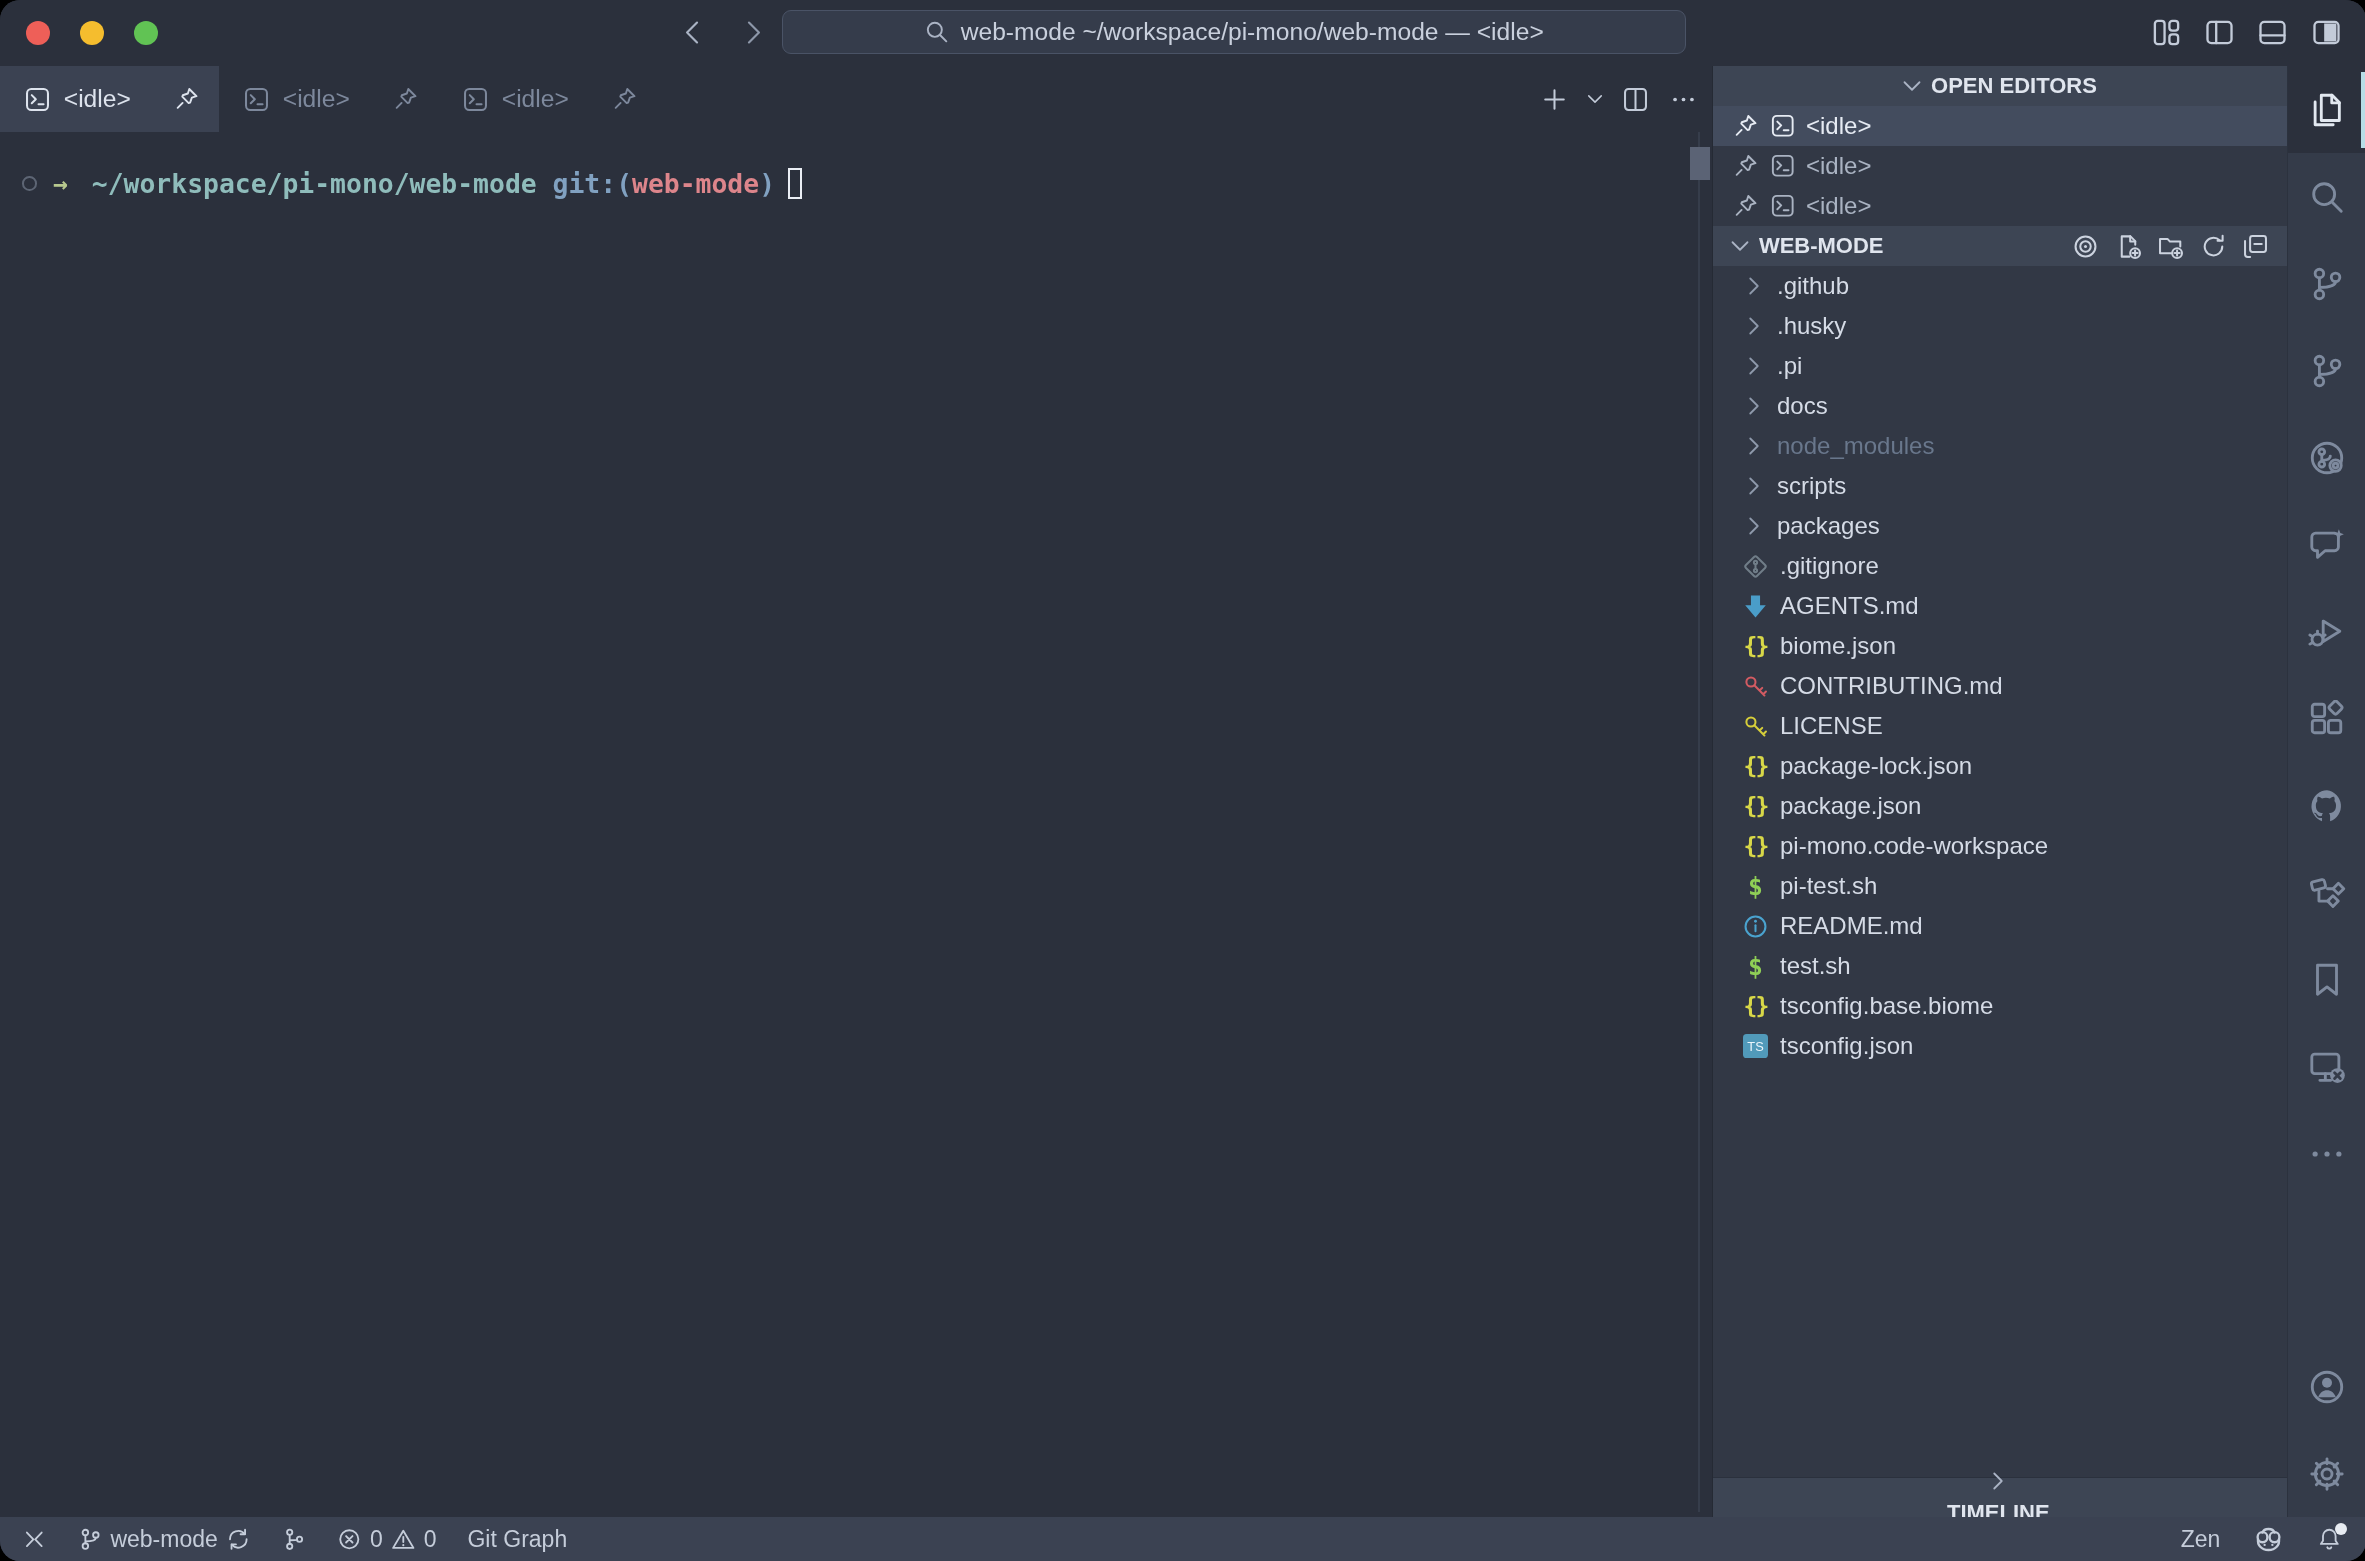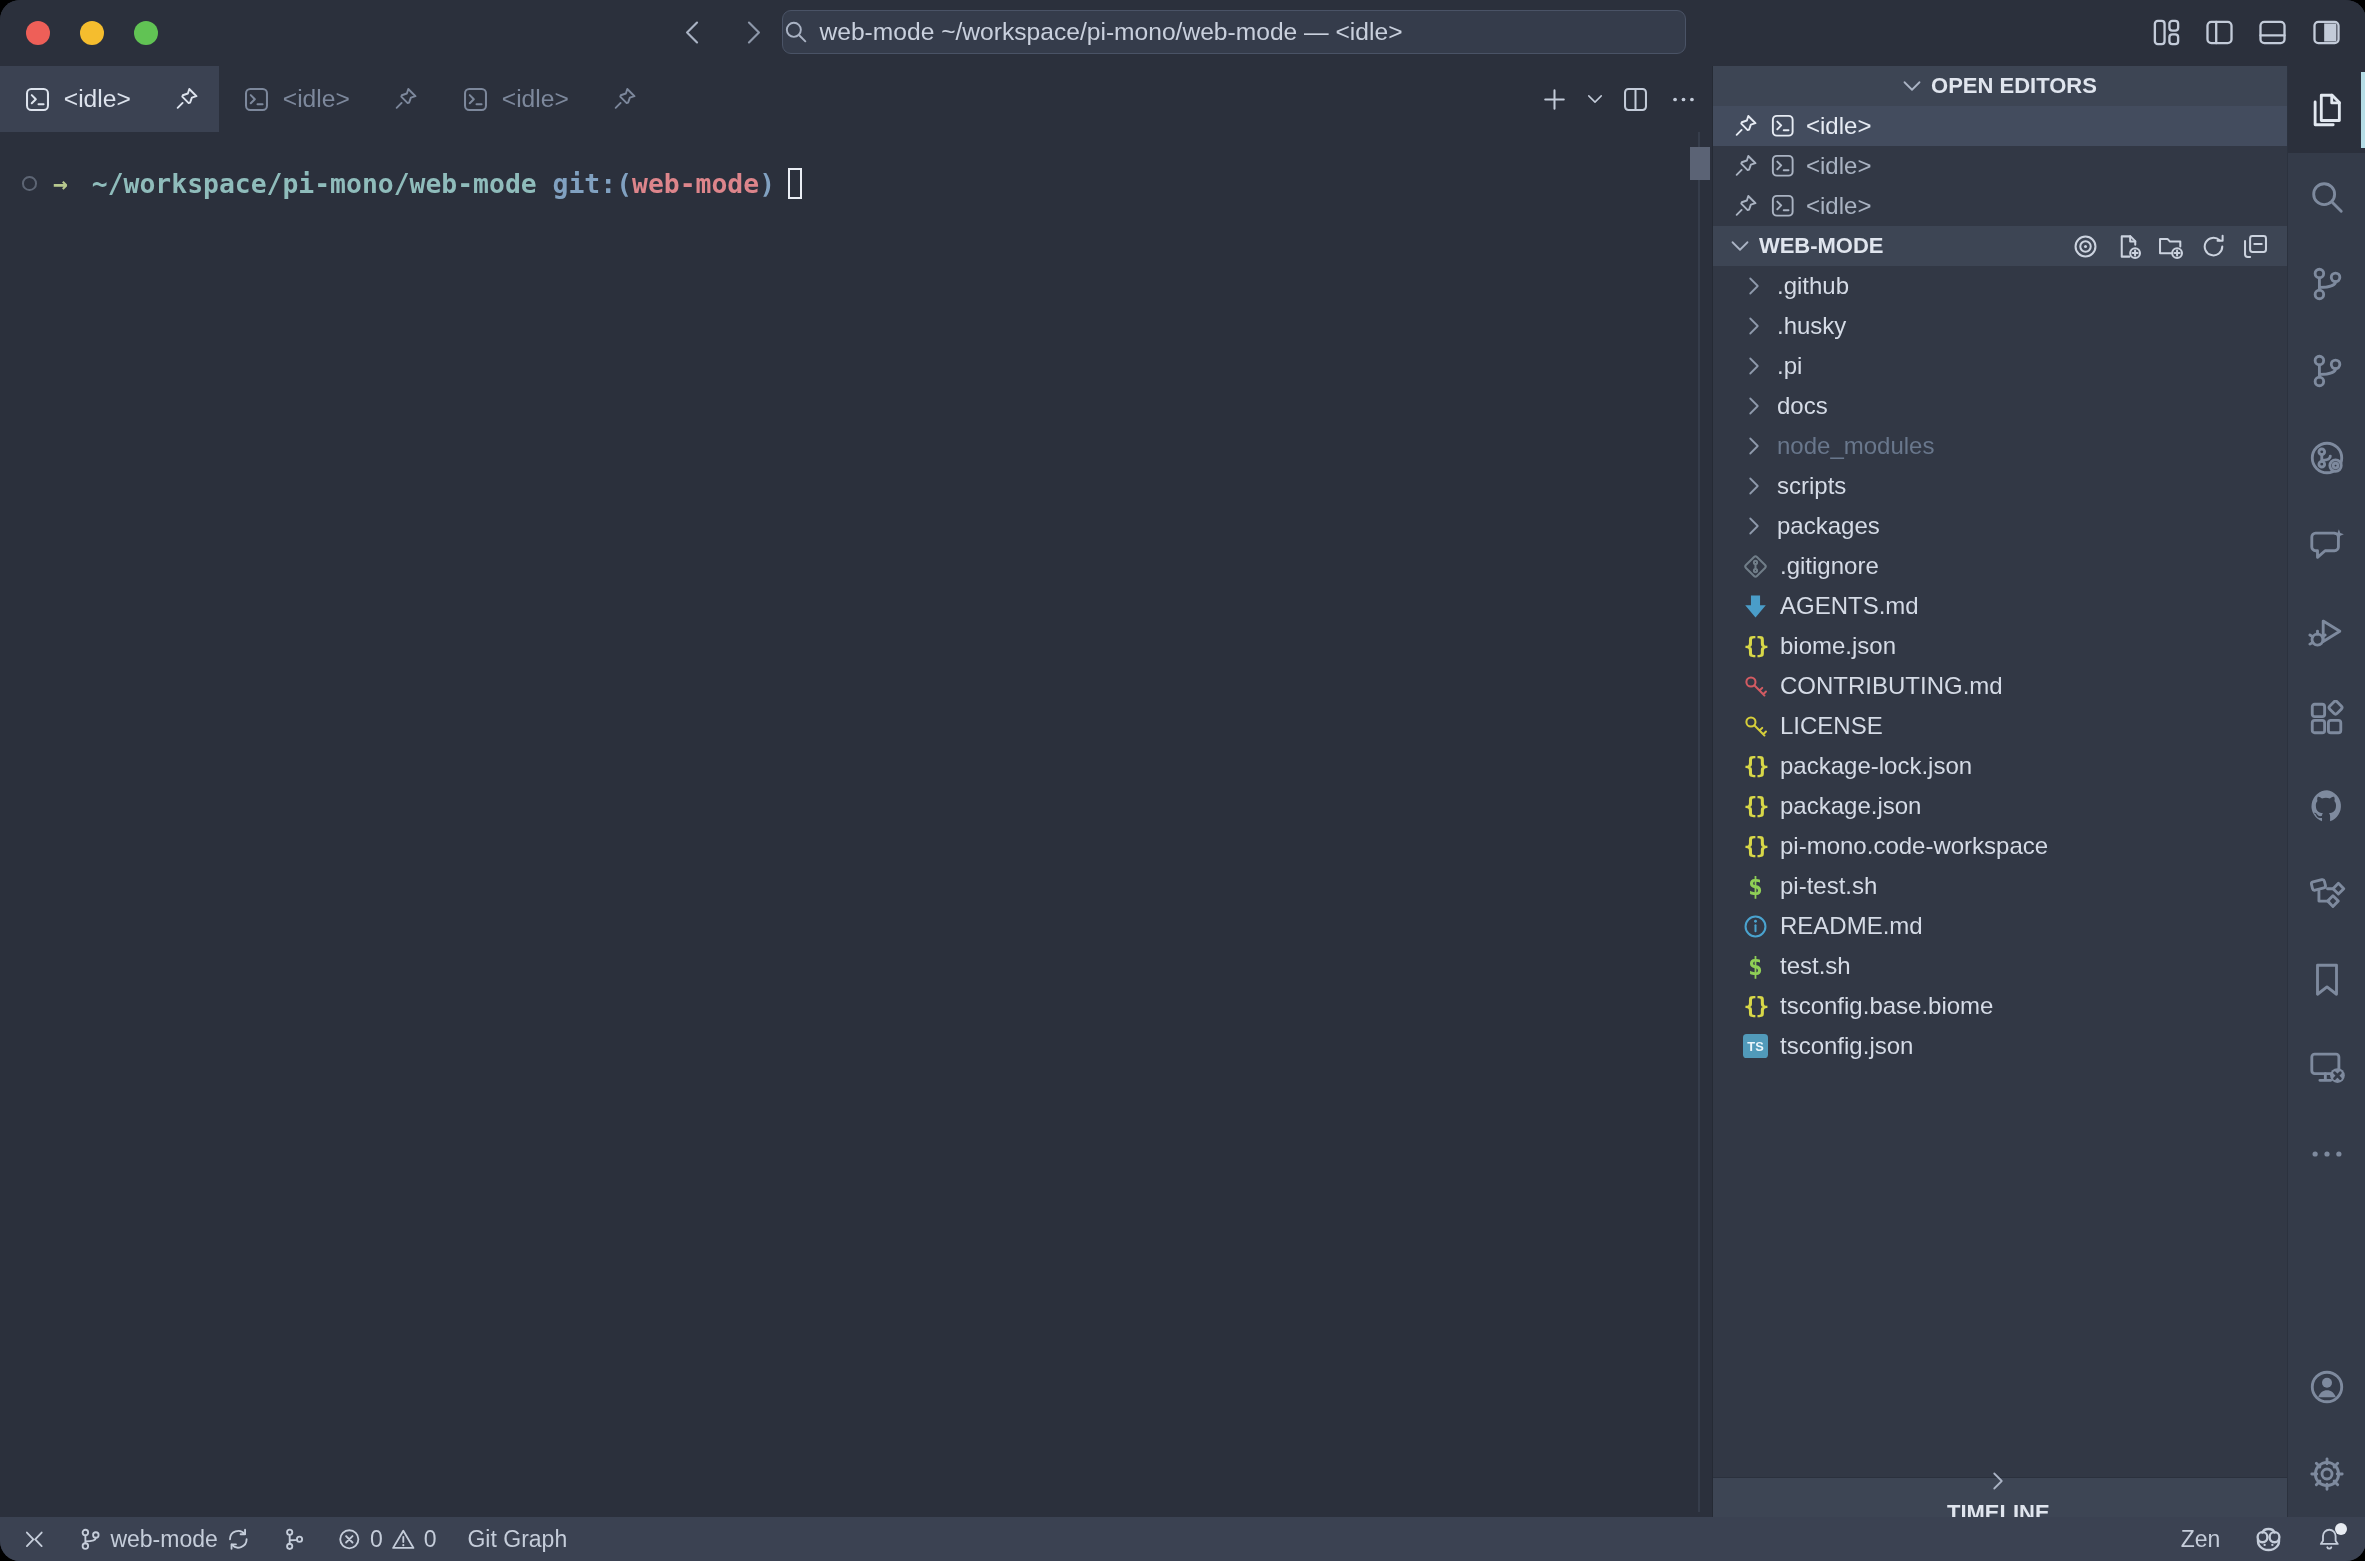--- a/index.html
+++ b/index.html
@@ -6,21 +6,21 @@
   body { background:#000; font-family:"Liberation Sans", sans-serif; width:2366px; height:1561px; overflow:hidden; }
   .window { position:relative; width:2366px; height:1561px; border-radius:20px; overflow:hidden; background:#2b303c; color:#d8dee9; }
 
   
   .titlebar { position:relative; height:66px; background:#2b303c; }
   .traffic { position:absolute; top:21px; left:25.5px; display:flex; gap:30px; }
   .light { width:24px; height:24px; border-radius:50%; }
   .nav-arrows { position:absolute; left:674px; top:14.6px; display:flex; gap:25.5px; }
   .nav-btn { width:36px; height:36px; display:flex; align-items:center; justify-content:center; color:#aab3c4; }
   .nav-btn.dim { color:#8democ; color:#8d97a9; }
-  .cmd-center { position:absolute; left:782px; top:10px; width:904px; height:44px; background:#353c4b; border:1.8px solid #4a5366; border-radius:9px; display:flex; align-items:center; gap:11px; color:#c9d0dd; font-size:24.6px; }
+  .cmd-center { position:absolute; left:782px; top:10px; width:904px; height:44px; background:#353c4b; border:1.8px solid #4a5366; border-radius:9px; display:flex; align-items:center; justify-content:center; gap:11px; color:#c9d0dd; font-size:24.6px; }
   .cmd-center .icn { width:25.5px; height:25.5px; color:#aab3c4; }
   .win-actions { position:absolute; right:22px; top:14.6px; display:flex; gap:17.3px; }
   .win-btn { width:36px; height:36px; display:flex; align-items:center; justify-content:center; color:#c3cbd9; }
   .win-btn .icn { width:31px; height:31px; }
 
   
   .main { position:absolute; top:66px; bottom:44px; left:0; right:0; display:flex; }
   .panel { width:1713px; border-right:1.8px solid #252a34; display:flex; flex-direction:column; background:#2b303c; }
   .tabbar { height:66px; display:flex; align-items:stretch; background:#2b303c; }
   .tab { width:219px; display:flex; align-items:center; padding:0 20px 0 24px; gap:12.8px; color:#7d889c; font-size:24.6px; cursor:pointer; }
@@ -52,21 +52,21 @@
   .row { height:40px; display:flex; align-items:center; font-size:24px; color:#d5dbe6; cursor:pointer; flex:none; }
   .oe-row { padding-left:20px; gap:11px; color:#aab3c2; }
   .oe-row.selected { background:#434c5e; color:#e6ebf3; }
   .oe-row .icn { width:25.5px; height:25.5px; flex:none; }
   .tree-row { padding-left:29px; gap:11px;text-align:center; }
   .tree-row .chev { width:24px; height:24px; color:#8e99ab; flex:none; }
   .tree-row .ficon { width:27px; height:27px; flex:none; display:flex; align-items:center; justify-content:center; }
   .tree-row.dim { color:#69778c; }
   .fi-braces { font-family:"DejaVu Sans Mono", monospace; font-weight:bold; font-size:23px; letter-spacing:-1.8px; }
   .fi-dollar { font-family:"DejaVu Sans Mono", monospace; font-weight:bold; font-size:24.6px; }
-  .fi-ts { width:24.6px; height:24.6px; border-radius:3.6px; background:#519aba; color:#eaf5fb; font-size:12.8px; font-weight:bold; display:flex; align-items:center; justify-content:center; }
+  .fi-ts { width:24.6px; height:24.6px; border-radius:3.6px; background:#519aba; color:#eaf5fb; font-size:12.8px; font-weight:normal; display:flex; align-items:center; justify-content:center; }
   .sb-fill { flex:1; }
   .timeline-head { border-top:1.8px solid #2b313d;flex-direction:column; }
 
   
   .activitybar { width:79px; background:#343b49; border-left:1.8px solid #2c323e; display:flex; flex-direction:column; }
   .act-cell { position:relative; width:100%; height:87px; display:flex; align-items:center; justify-content:center; color:#7e8a9e; cursor:pointer; flex:none; }
   .act-cell .icn { width:38px; height:38px; }
   .act-cell.active { background:#2b303c; color:#e2e8f0; }
   .act-cell.active::after { content:""; position:absolute; right:0; top:5.5px; bottom:5.5px; width:4.6px; background:#b6dde6; }
   .act-fill { flex:1; }

